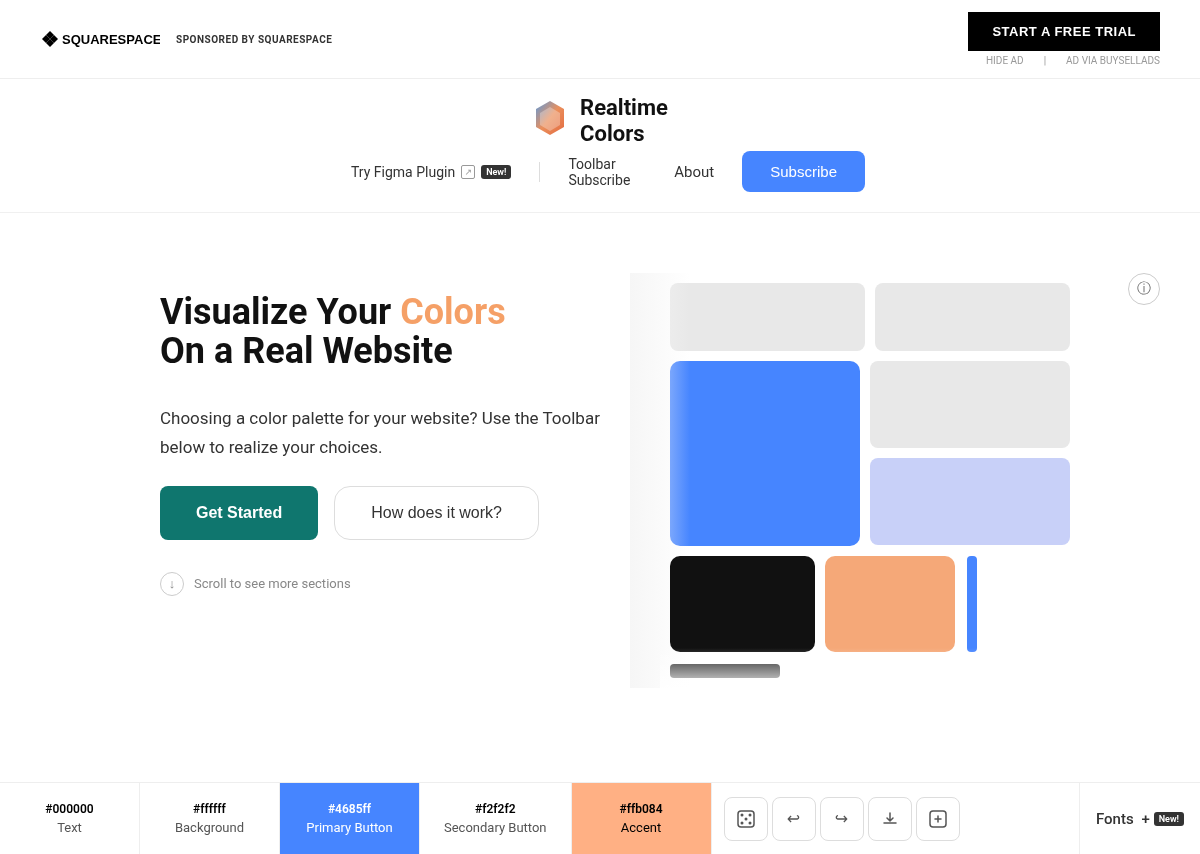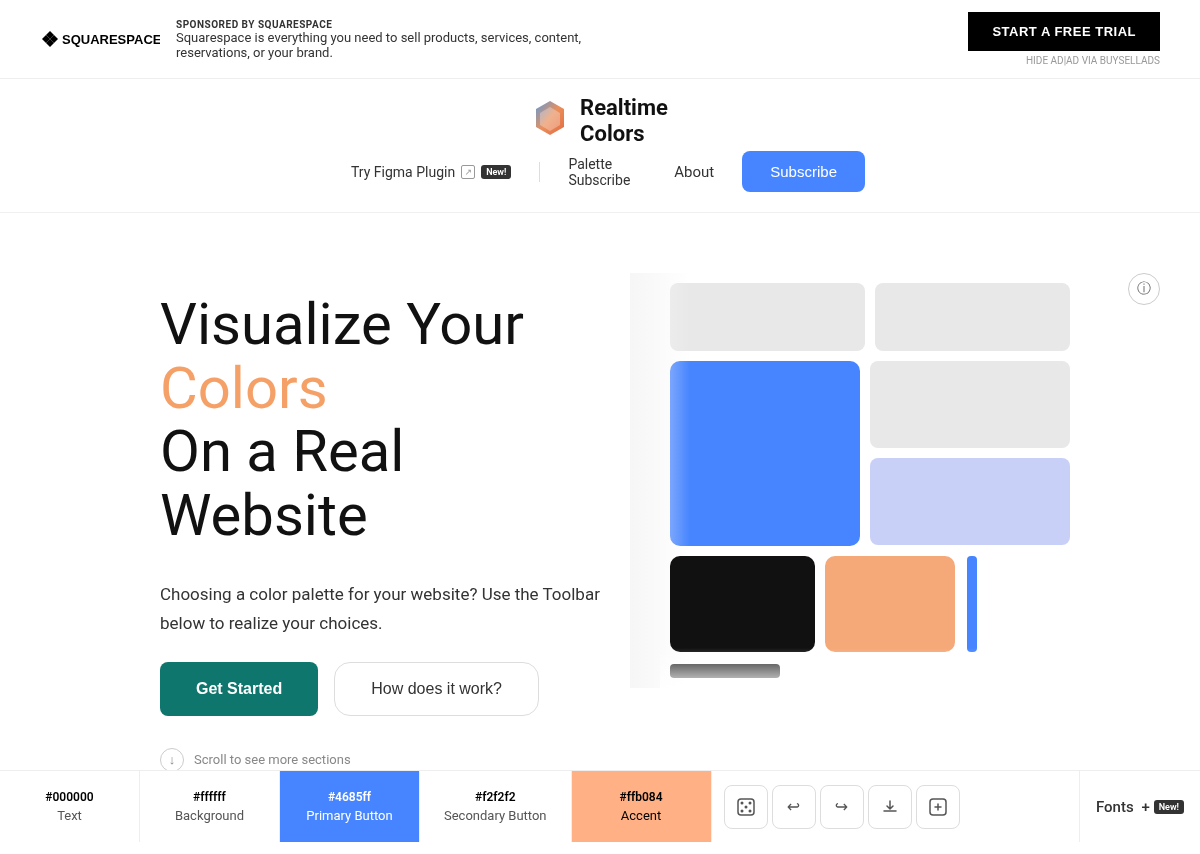--- a/index.html
+++ b/index.html
@@ -24,21 +24,21 @@
     .ad-cta-btn {
       background: #000;
       color: #fff;
       border: none;
       padding: 12px 24px;
       font-size: 13px;
       font-weight: 700;
       letter-spacing: 0.5px;
       cursor: pointer;
     }
-    .ad-links { display: flex; gap: 0; font-size: 10px; color: #999; justify-content: flex-end; margin-top: 4px; }
+    .ad-links { display: flex; gap: 20px; font-size: 10px; color: #999; justify-content: flex-end; margin-top: 4px; }
     .ad-links a { color: #999; text-decoration: none; }
     .ad-right { display: flex; flex-direction: column; align-items: flex-end; }
 
     
     .nav {
       display: flex;
       align-items: center;
       justify-content: space-between;
       padding: 16px 40px;
       border-bottom: 1px solid #f0f0f0;
@@ -90,21 +90,21 @@
     
     .main-content {
       display: flex;
       padding: 60px 40px 60px 160px;
       gap: 60px;
       align-items: flex-start;
       position: relative;
       min-height: 520px;
     }
     .hero-left { flex: 0 0 440px; padding-top: 20px; }
-    .hero-title { font-size: 58px; font-weight: 400; line-height: 1.1; color: #111; margin-bottom: 32px; }
+    .hero-title { font-size: 36px; font-weight: 700; line-height: 1.1; color: #111; margin-bottom: 32px; }
     .hero-title .colored { color: #f5a067; }
     .hero-description { font-size: 17px; color: #333; line-height: 1.7; margin-bottom: 24px; }
     .hero-buttons { display: flex; gap: 16px; align-items: center; margin-bottom: 32px; }
     .btn-primary {
       background: #0f766e;
       color: #fff;
       border: none;
       padding: 18px 36px;
       font-size: 16px;
       font-weight: 600;
@@ -159,21 +159,21 @@
     .pw-black-sq { background: #111; border-radius: 10px; width: 145px; height: 96px; }
     .pw-orange-sq { background: #f5a878; border-radius: 10px; width: 130px; height: 96px; }
     .pw-accent-stripe { background: #4685ff; width: 10px; border-radius: 4px; height: 96px; margin-left: 2px; }
     .pw-bottom-bar { background: #111; height: 14px; border-radius: 4px; width: 110px; margin-top: 6px; }
     .pw-left-fade { position: absolute; left: -30px; top: 0; bottom: 0; width: 60px; background: linear-gradient(to right, rgba(245,245,245,0.9), transparent); pointer-events: none; }
     .pw-bottom-fade { position: absolute; bottom: 0; left: 0; right: 0; height: 40px; background: linear-gradient(to top, rgba(255,255,255,0.9), transparent); pointer-events: none; }
 
     
     .bottom-toolbar {
       position: fixed;
-      bottom: 12px;
+      bottom: 0;
       left: 0;
       right: 0;
       height: 72px;
       background: #fff;
       display: flex;
       align-items: stretch;
       border-top: 1px solid #eee;
       z-index: 100;
     }
     .toolbar-color-item {
@@ -246,21 +246,20 @@
             <path d="M6 18 L10 14 L14 18 L10 22 Z" fill="#000"></path>
             <text x="22" y="19" font-size="13" font-weight="700" font-family="Arial">SQUARESPACE</text>
           </g>
         </svg>
       </div>
     </div>
     <div class="ad-meta">
       <span class="ad-sponsored">
         <span>SPONSORED BY</span> <span style="font-weight:700;color:#333;">SQUARESPACE</span>
       </span>
-      <span class="ad-text">Squarespace is everything you need to sell products, services, content, reservations, or your brand.</span>
     </div>
   </div>
   <div class="ad-right">
     <button class="ad-cta-btn">START A FREE TRIAL</button>
     <div class="ad-links">
       <a href="#">HIDE AD</a>
       <span>|</span>
       <a href="#">AD VIA BUYSELLADS</a>
     </div>
   </div>
@@ -288,21 +287,21 @@
   </div>
   <div class="nav-links">
     <a class="nav-link">
       <span>Try Figma Plugin</span>
       <span class="nav-link-icon">↗</span>
       <span class="nav-badge">New!</span>
     </a>
     <div class="nav-divider"></div>
     <a class="nav-link">
       <span>
-        <span>Palette</span><br>
+        <span>Toolbar</span><br>
         <span>Subscribe</span>
       </span>
     </a>
     <a class="nav-about">About</a>
     <button class="nav-subscribe">Subscribe</button>
   </div>
 </nav>
 
 <div class="main-content">
 

